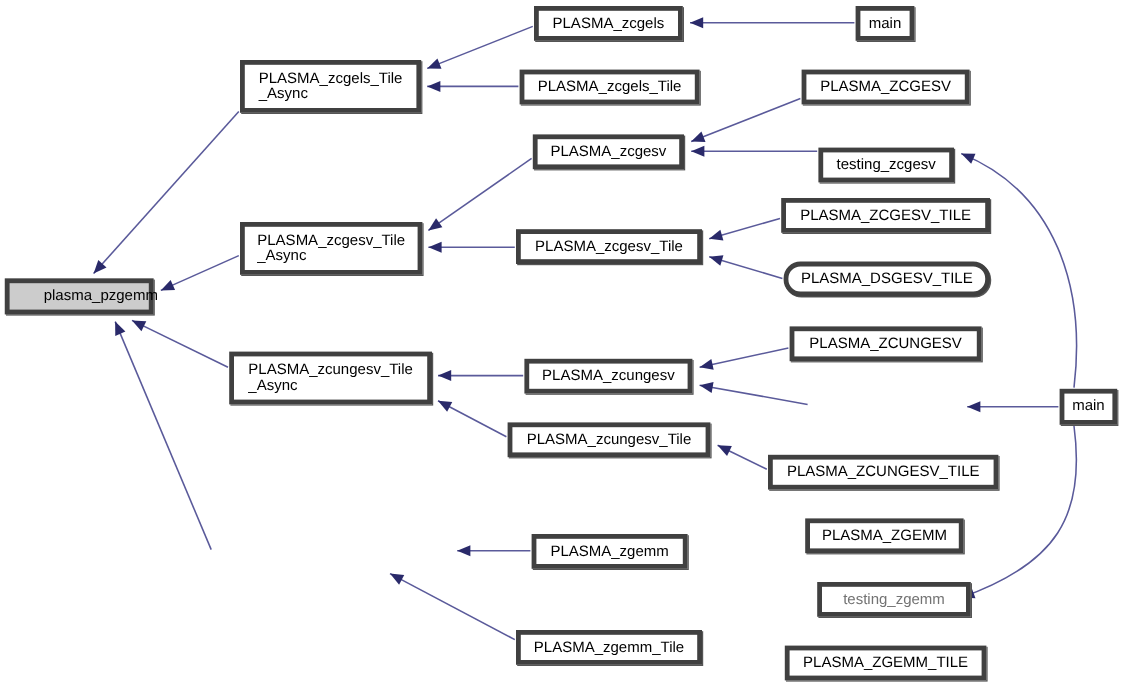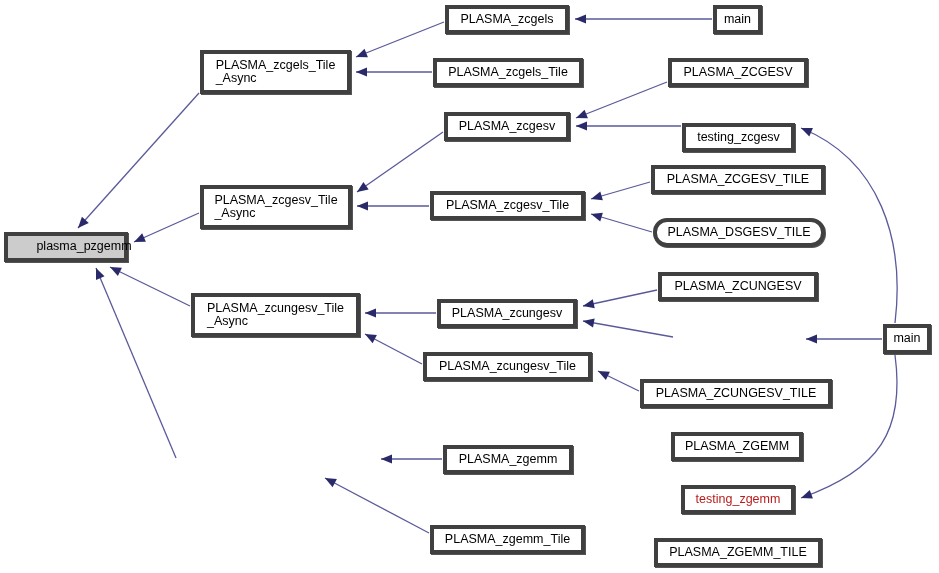--- a/index.html
+++ b/index.html
@@ -116,15 +116,15 @@
     <div class="node" style="left: 430px; top: 525px; width: 155px; height: 29px; font-size: 12.5px; border-color: rgb(64, 64, 64); background: rgb(255, 255, 255); color: rgb(0, 0, 0);"><span class="node-label">PLASMA_zgemm_Tile</span></div>
     <div class="node" style="left: 713px; top: 5px; width: 49px; height: 29px; font-size: 12.5px; border-color: rgb(64, 64, 64); background: rgb(255, 255, 255); color: rgb(0, 0, 0);"><span class="node-label">main</span></div>
     <div class="node" style="left: 668px; top: 58px; width: 140px; height: 29px; font-size: 12.5px; border-color: rgb(64, 64, 64); background: rgb(255, 255, 255); color: rgb(0, 0, 0);"><span class="node-label">PLASMA_ZCGESV</span></div>
     <div class="node" style="left: 682px; top: 123px; width: 113px; height: 29px; font-size: 12.5px; border-color: rgb(64, 64, 64); background: rgb(255, 255, 255); color: rgb(0, 0, 0);"><span class="node-label">testing_zcgesv</span></div>
     <div class="node" style="left: 651px; top: 165px; width: 174px; height: 29px; font-size: 12.5px; border-color: rgb(64, 64, 64); background: rgb(255, 255, 255); color: rgb(0, 0, 0);"><span class="node-label">PLASMA_ZCGESV_TILE</span></div>
     <div class="node" style="left: 653px; top: 218px; width: 172px; height: 29px; font-size: 12.5px; border-color: rgb(64, 64, 64); background: rgb(255, 255, 255); color: rgb(0, 0, 0); border-radius: 14px;"><span class="node-label">PLASMA_DSGESV_TILE</span></div>
     <div class="node" style="left: 658px; top: 272px; width: 160px; height: 29px; font-size: 12.5px; border-color: rgb(64, 64, 64); background: rgb(255, 255, 255); color: rgb(0, 0, 0);"><span class="node-label">PLASMA_ZCUNGESV</span></div>
     <div class="node" style="left: 640px; top: 379px; width: 192px; height: 29px; font-size: 12.5px; border-color: rgb(64, 64, 64); background: rgb(255, 255, 255); color: rgb(0, 0, 0);"><span class="node-label">PLASMA_ZCUNGESV_TILE</span></div>
     <div class="node" style="left: 883px; top: 324px; width: 48px; height: 30px; font-size: 12.5px; border-color: rgb(64, 64, 64); background: rgb(255, 255, 255); color: rgb(0, 0, 0);"><span class="node-label">main</span></div>
     <div class="node" style="left: 671px; top: 432px; width: 132px; height: 29px; font-size: 12.5px; border-color: rgb(64, 64, 64); background: rgb(255, 255, 255); color: rgb(0, 0, 0);"><span class="node-label">PLASMA_ZGEMM</span></div>
-    <div class="node" style="left: 681px; top: 485px; width: 114px; height: 29px; font-size: 12.5px; border-color: rgb(64, 64, 64); background: rgb(255, 255, 255); color: #b91c1c;"><span class="node-label">testing_zgemm</span></div>
+    <div class="node" style="left: 681px; top: 485px; width: 128px; height: 29px; font-size: 12.5px; border-color: rgb(64, 64, 64); background: rgb(255, 255, 255); color: #737373;"><span class="node-label">testing_zgemm</span></div>
     <div class="node" style="left: 654px; top: 538px; width: 168px; height: 29px; font-size: 12.5px; border-color: rgb(64, 64, 64); background: rgb(255, 255, 255); color: rgb(0, 0, 0);"><span class="node-label">PLASMA_ZGEMM_TILE</span></div>
   </div>
 
 </body></html>

